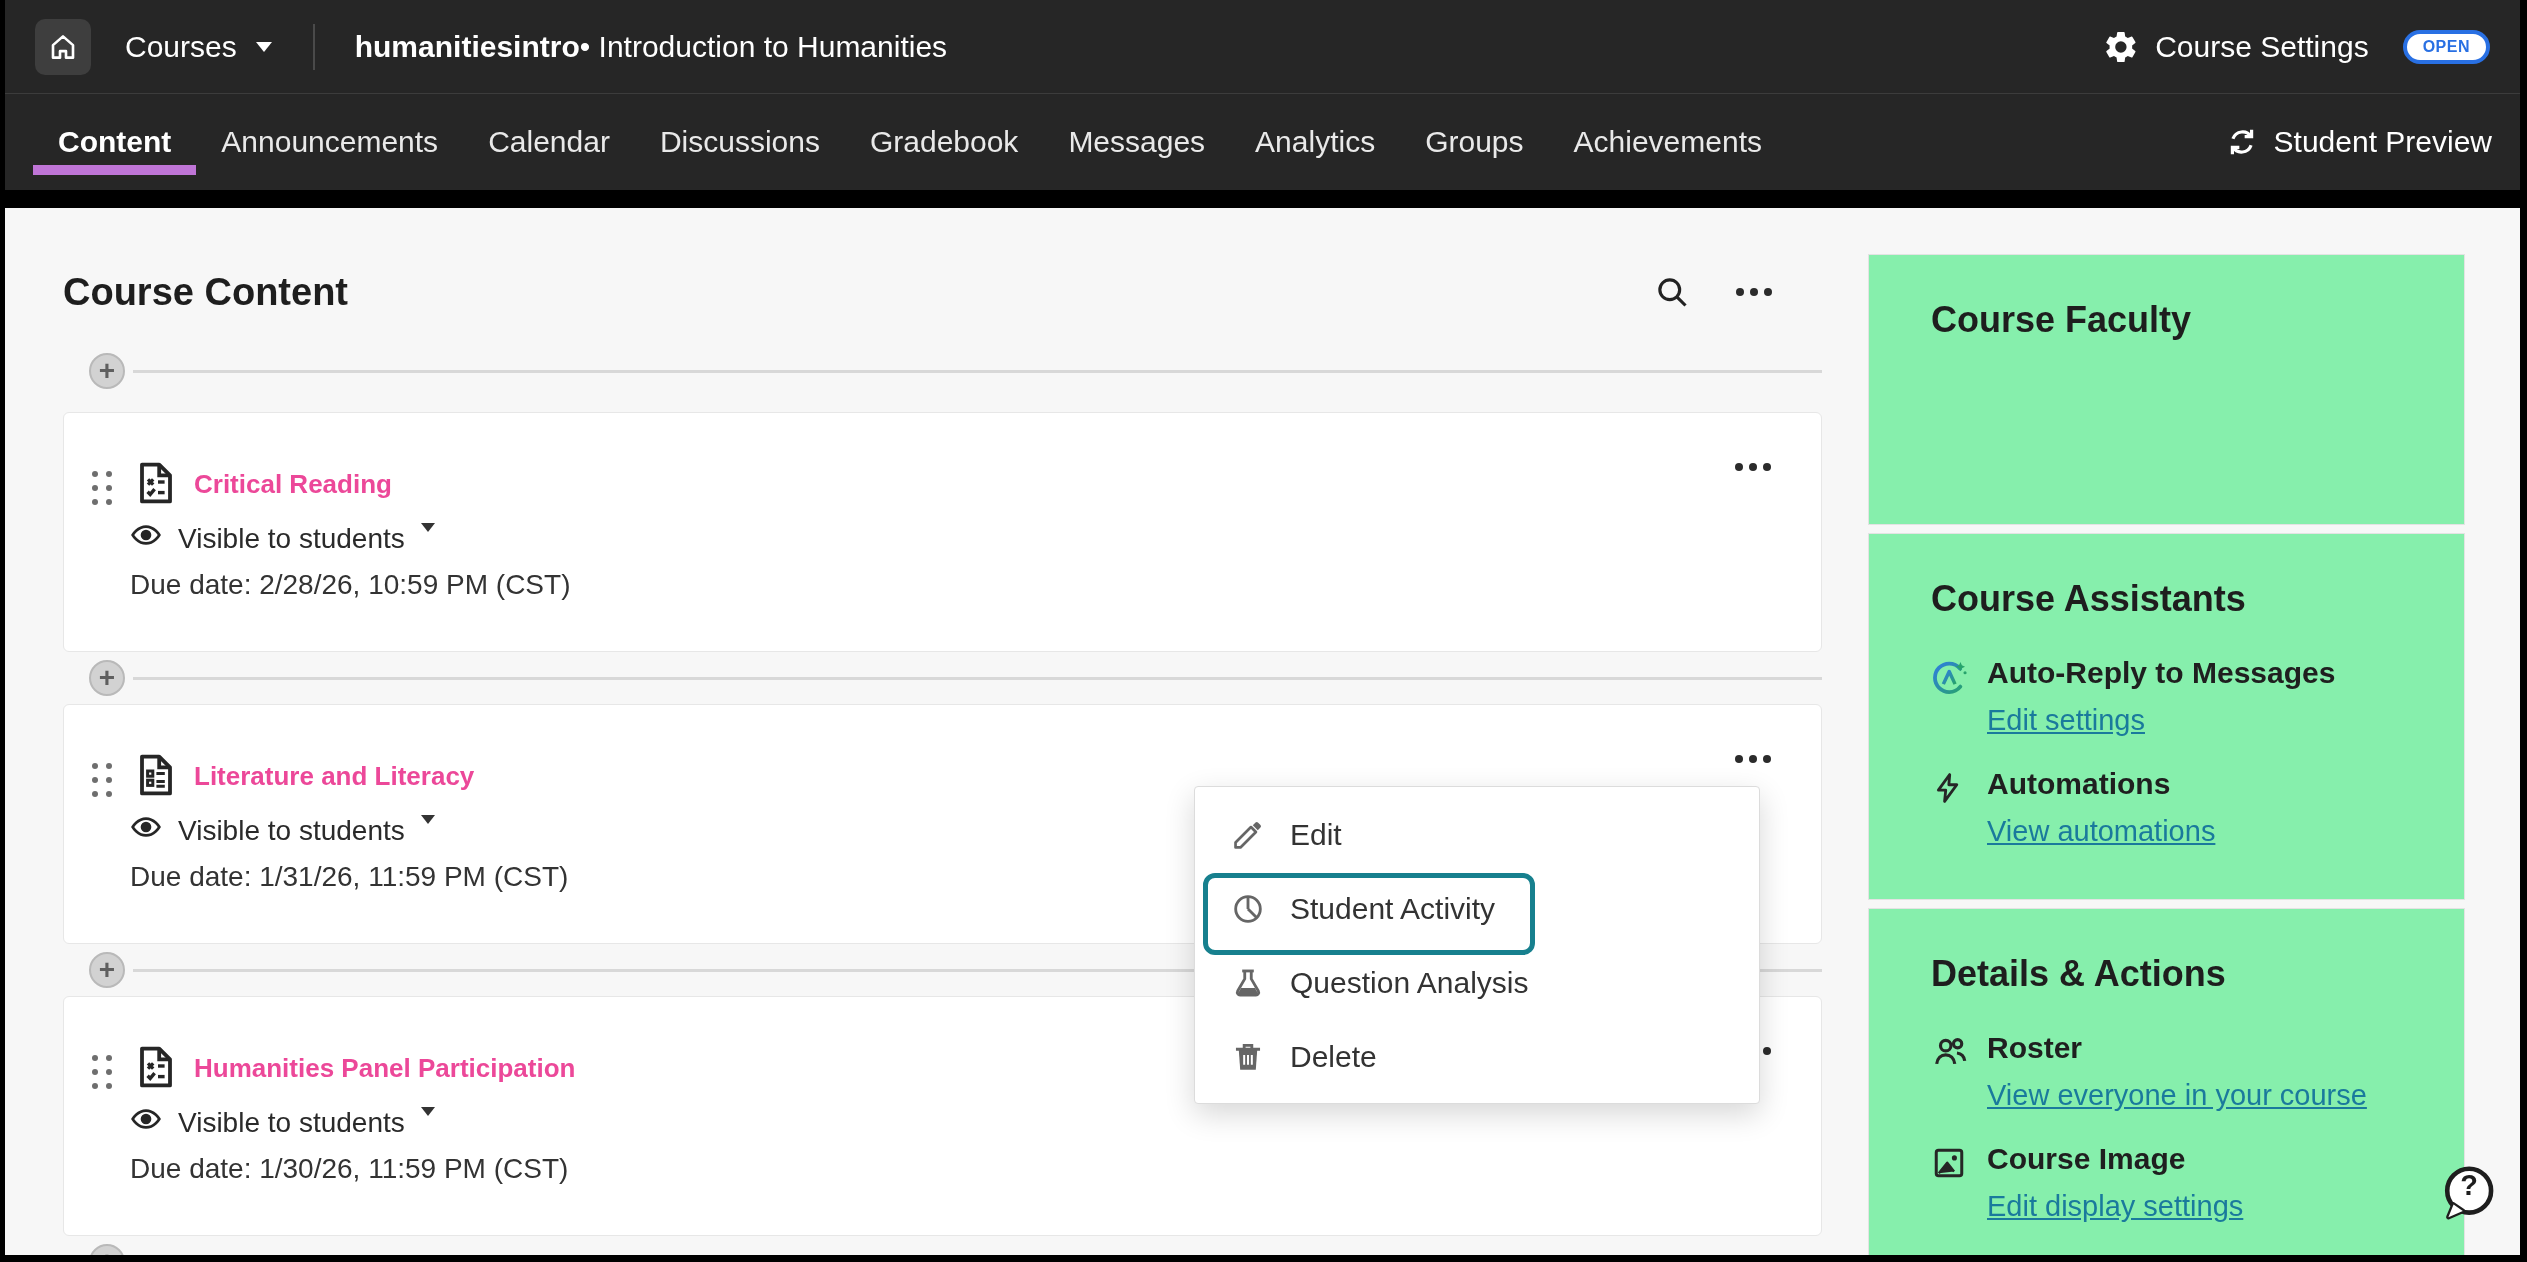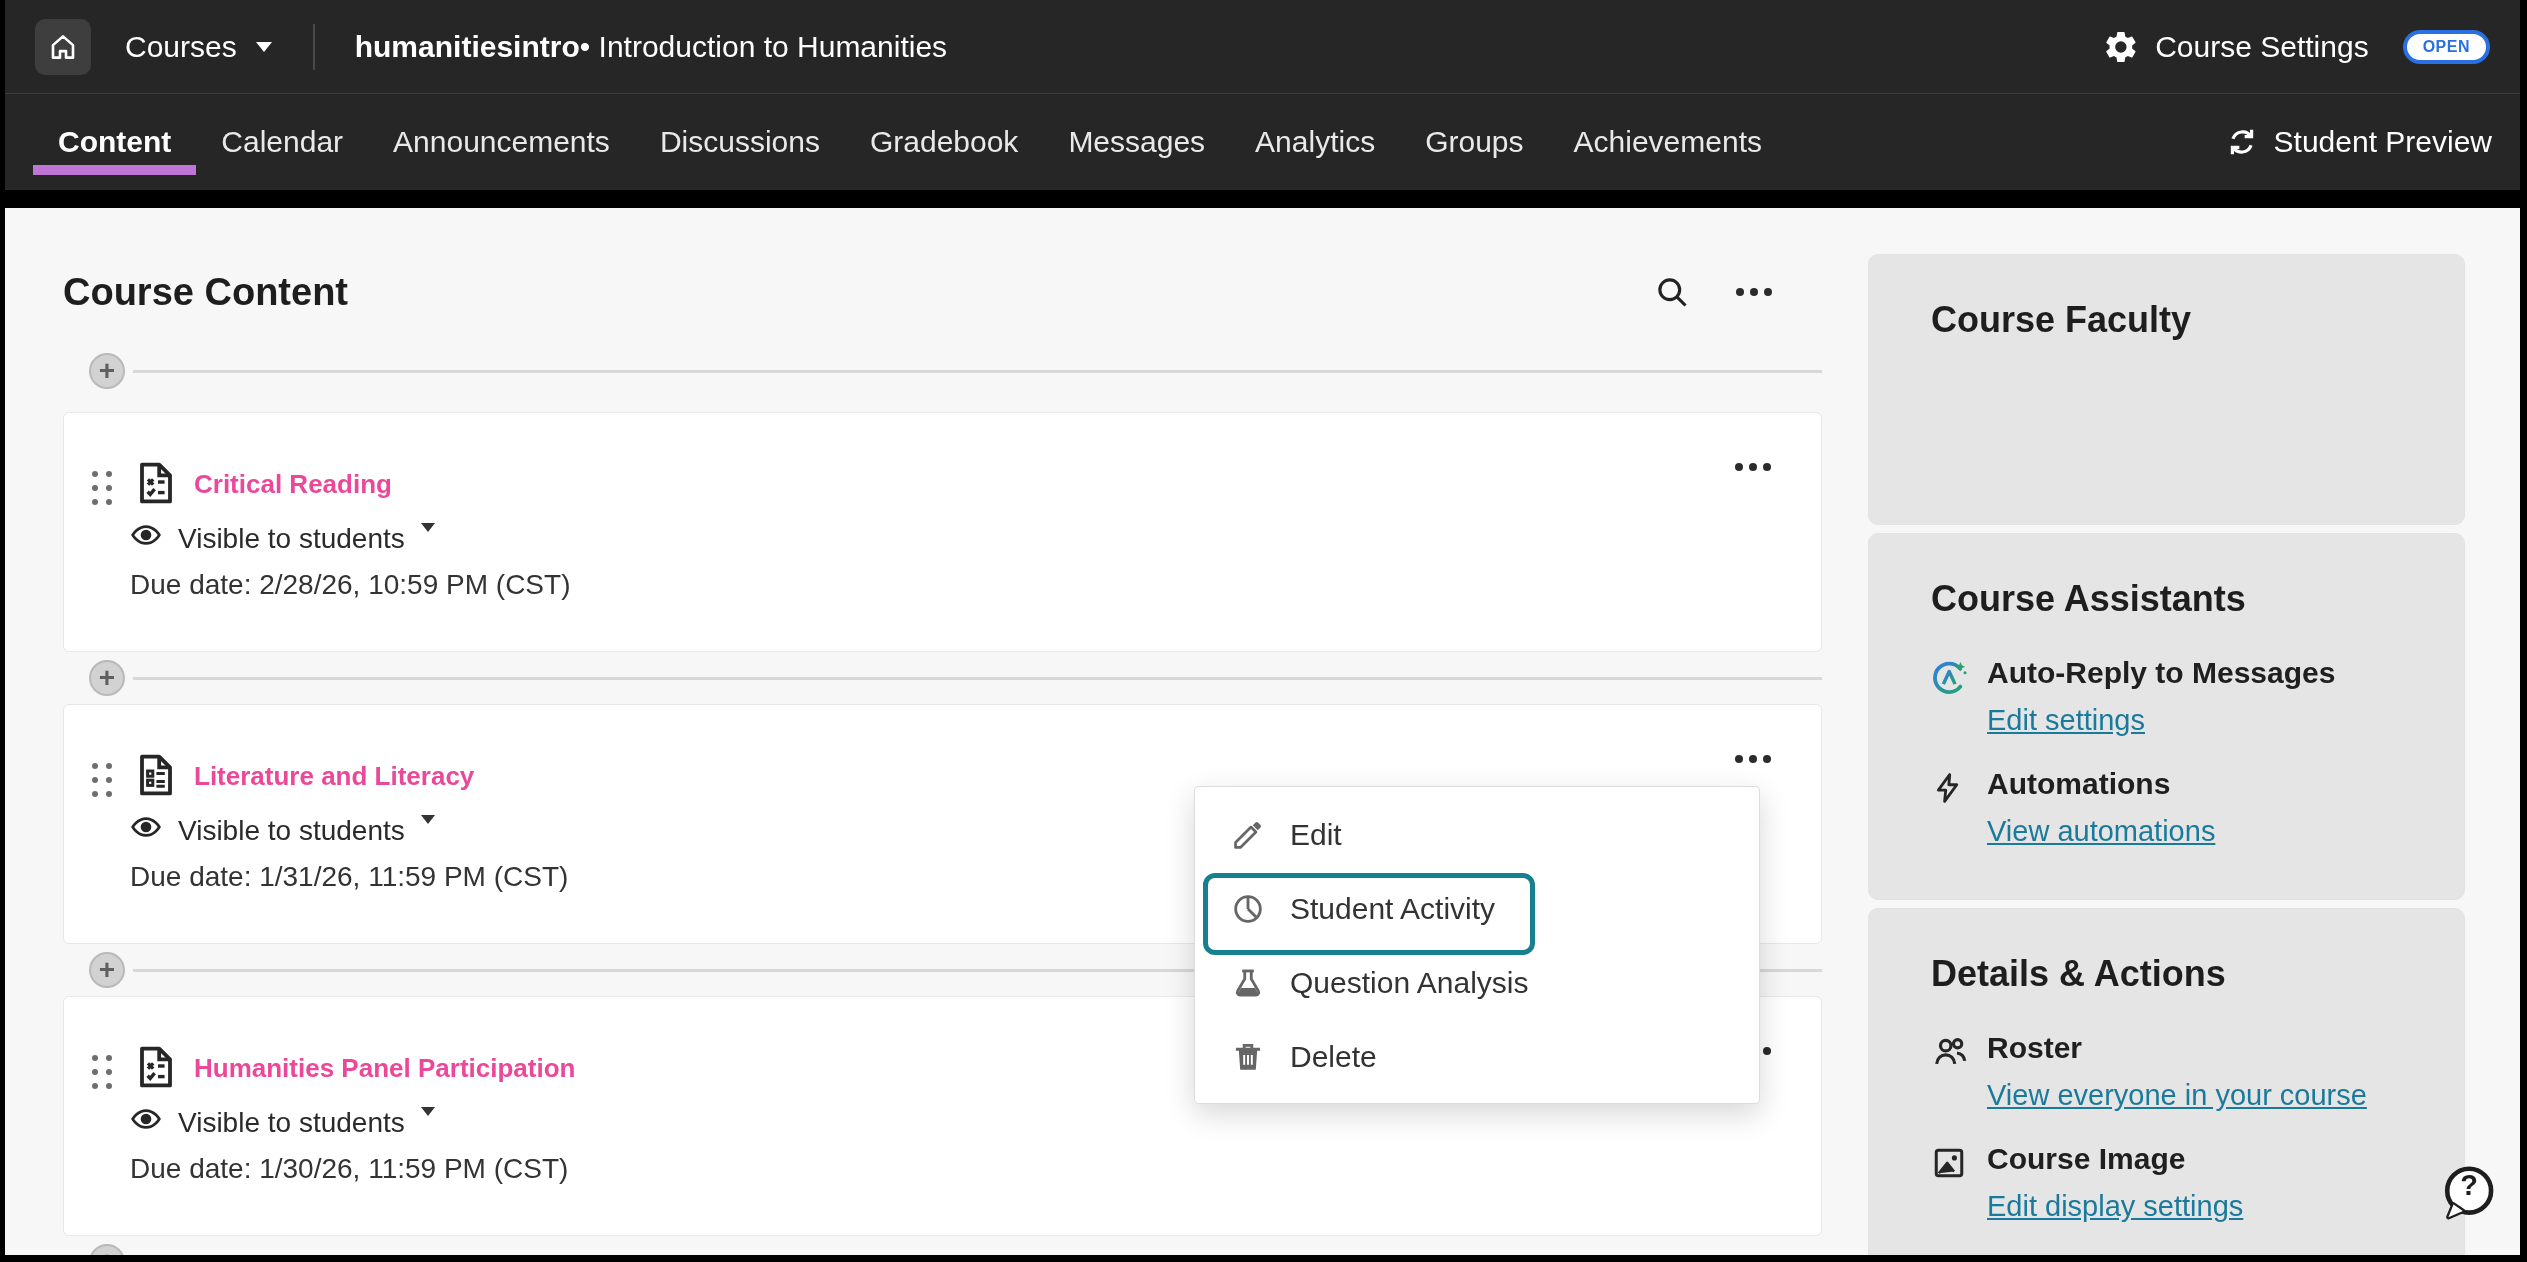--- a/index.html
+++ b/index.html
@@ -88,21 +88,21 @@
     box-shadow: 0 10px 30px rgba(0,0,0,.16); padding-top: 11px; z-index: 5;
   }
   .menu-item { position: relative; height: 74px; display: flex; align-items: center; padding: 0 36px; font-size: 30px; color: #333; cursor: pointer; }
   .menu-item .mi-icon { width: 34px; height: 34px; margin-right: 25px; flex-shrink: 0; }
   .menu-item.focused::after {
     content: ""; position: absolute; left: 8px; top: 1px; width: 322px; height: 72px;
     border: 5px solid #17808e; border-radius: 12px; pointer-events: none;
   }
   
   .sidebar { position: absolute; left: 1863px; top: 46px; width: 597px; display: flex; flex-direction: column; gap: 8px; }
-  .side-card { background: #e5e5e5; border: 1px solid #e3e3e3; border-radius: 10px; padding: 44px 62px; }
+  .side-card { background: #86efac; border: 1px solid #e3e3e3; border-radius: 0; padding: 44px 62px; }
   .sc-faculty { height: 271px; }
   .sc-assist { height: 367px; }
   .sc-details { height: 560px; }
   .side-h { font-size: 36px; font-weight: 700; color: #1e1e1e; }
   .faculty-row { margin-top: 34px; display: flex; align-items: center; gap: 34px; }
   .avatar { width: 84px; height: 84px; border-radius: 50%; border: 2px solid #dcdcdc; overflow: hidden; flex-shrink: 0; }
   .fac-name { font-size: 31px; font-weight: 600; color: #1f1f1f; }
   .role-badge {
     margin-top: 12px; display: inline-block; background: #efefef; border-radius: 999px;
     padding: 8px 24px; font-size: 22px; font-weight: 700; color: #3a3a3a; letter-spacing: .8px;
@@ -146,24 +146,24 @@
       </div>
       <span class="open-badge">OPEN</span>
     </div>
   </div>
 
   <div class="navbar">
     <div class="tab active">
         <span>Content</span>
       </div>
     <div class="tab">
+        <span>Announcements</span>
+      </div>
+    <div class="tab">
         <span>Calendar</span>
-      </div>
-    <div class="tab">
-        <span>Announcements</span>
       </div>
     <div class="tab">
         <span>Discussions</span>
       </div>
     <div class="tab">
         <span>Gradebook</span>
       </div>
     <div class="tab">
         <span>Messages</span>
       </div>

